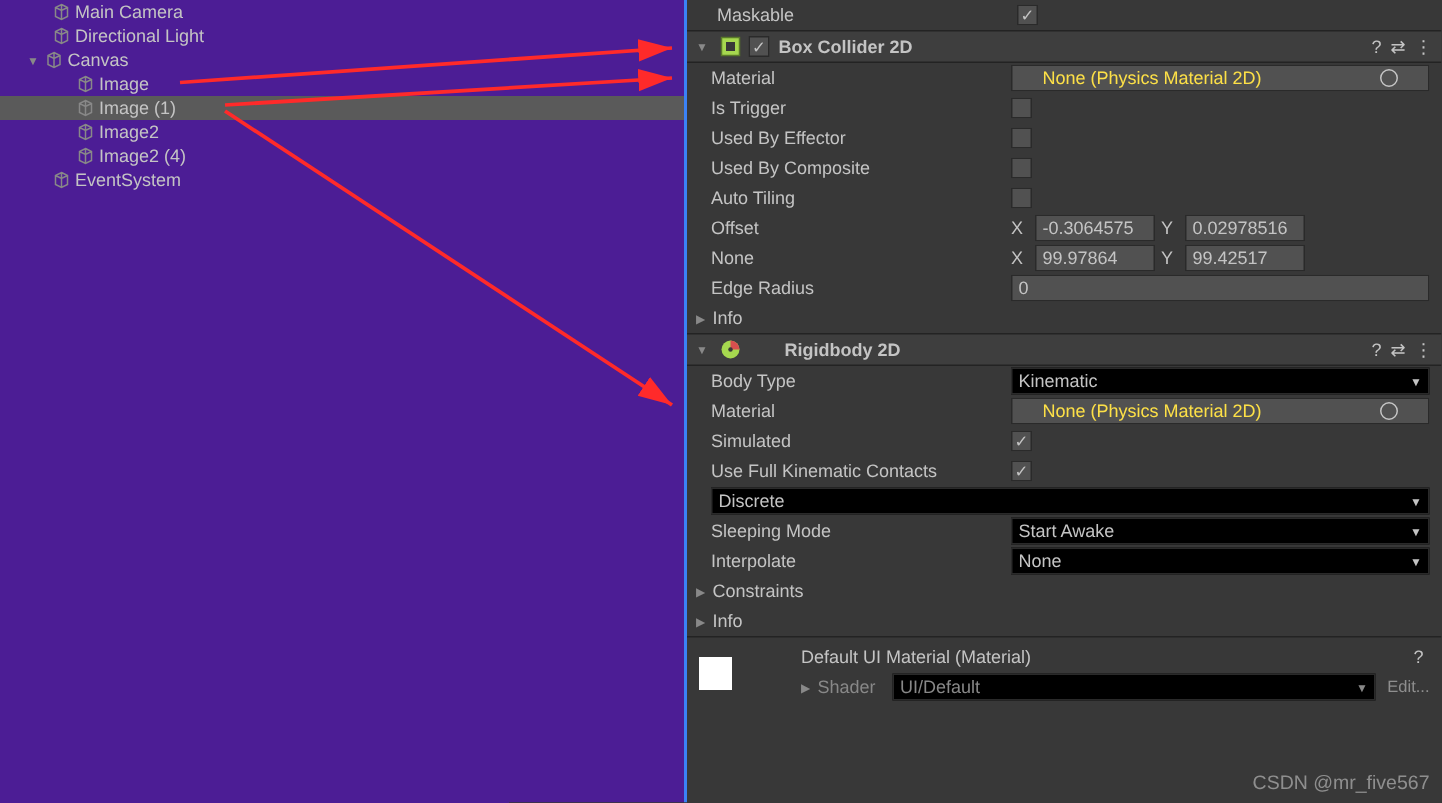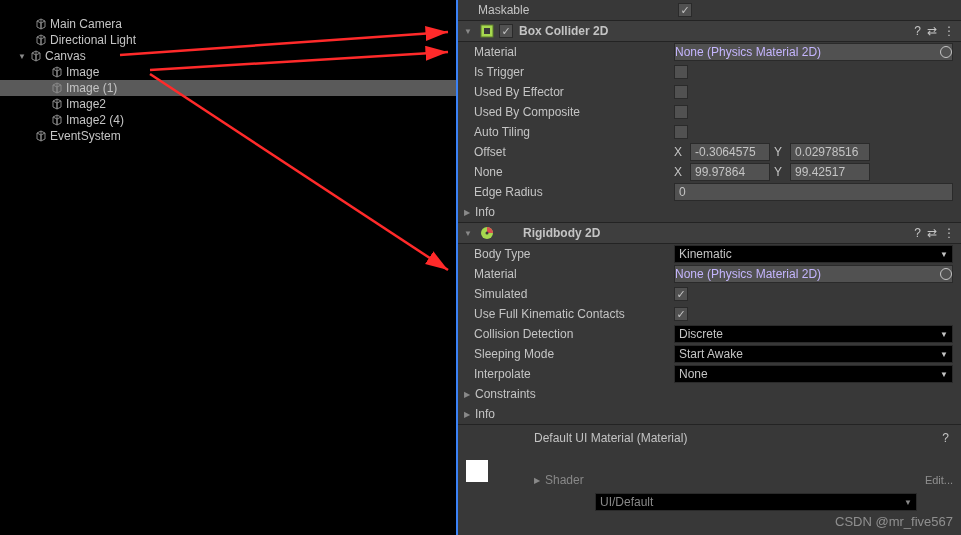--- a/index.html
+++ b/index.html
@@ -1,34 +1,34 @@
 <!DOCTYPE html>
 <html><head>
 <meta charset="utf-8">
 <style>
   * { box-sizing: border-box; margin: 0; padding: 0; font-family: Arial, sans-serif; }
   body { background: #383838; color: #c4c4c4; font-size: 12px; width: 961px; height: 535px; overflow: hidden; display: flex; position: relative; }
-  .hierarchy { width: 456px; background: #000000; padding-top: 16px; }
+  .hierarchy { width: 456px; background: #4c1d95; padding-top: 0; }
   .inspector { flex: 1; background: #383838; border-left: 2px solid #3b82f6; }
   .h-item { display: flex; align-items: center; height: 16px; padding-left: 4px; cursor: pointer; }
   .h-item.selected { background: #5a5a5a; }
   .cube-icon { width: 14px; height: 14px; margin-right: 2px; display: inline-flex; align-items: center; justify-content: center; }
   .cube-icon svg { width: 12px; height: 12px; }
   .component-header { background: #3e3e3e; border-bottom: 1px solid #232323; border-top: 1px solid #232323; height: 22px; display: flex; align-items: center; padding: 0 6px; }
   .comp-icon { width: 16px; height: 16px; margin: 0 4px; }
   .comp-title { font-weight: bold; flex: 1; }
   .header-icons { display: flex; gap: 6px; color: #c4c4c4; }
   .header-icons span { cursor: pointer; }
   .prop-row { display: flex; align-items: center; height: 20px; padding: 0 8px 0 16px; }
   .prop-label { width: 200px; }
   .prop-value { flex: 1; display: flex; align-items: center; gap: 4px; }
   .checkbox { width: 14px; height: 14px; background: #515151; border: 1px solid #2a2a2a; display: inline-flex; align-items: center; justify-content: center; color: #c4c4c4; font-size: 11px; }
   .text-input { background: #515151; border: 1px solid #2a2a2a; color: #c4c4c4; height: 18px; padding: 0 4px; font-size: 12px; width: 80px; }
   .dropdown { background: #000000; border: 1px solid #2a2a2a; color: #c4c4c4; height: 18px; padding: 0 4px; font-size: 12px; flex: 1; display: flex; align-items: center; justify-content: space-between; }
-  .obj-field { background: #515151; border: 1px solid #2a2a2a; color: #c4b5fd; height: 18px; padding: 0 0; font-size: 12px; flex: 1; display: flex; align-items: center; justify-content: space-between; }
+  .obj-field { background: #515151; border: 1px solid #2a2a2a; color: #fde047; height: 18px; padding: 0 20px; font-size: 12px; flex: 1; display: flex; align-items: center; justify-content: space-between; }
   .obj-circle { width: 12px; height: 12px; border: 1px solid #c4c4c4; border-radius: 50%; }
   .xy-label { width: 12px; }
   .btn-sm { background: #515151; border: 1px solid #2a2a2a; width: 28px; height: 20px; display: inline-flex; align-items: center; justify-content: center; color: #c4c4c4; }
   .foldout { display: flex; align-items: center; height: 20px; padding-left: 6px; }
   .material-box { display: flex; align-items: center; padding: 6px 8px; border-top: 1px solid #232323; }
   .mat-preview { width: 22px; height: 22px; background: #fff; margin-right: 10px; }
   .annotation { position: absolute; pointer-events: none; }
   .watermark { position: absolute; right: 8px; bottom: 6px; color: rgba(200,200,200,0.6); font-size: 13px; }
   .edit-text { position: absolute; right: 6px; top: -12px; color: rgba(200,200,200,0.6); font-size: 11px; }
   .indent-1 { padding-left: 18px; }
@@ -229,21 +229,20 @@
         <span class="checkbox">✓</span>
       </span>
     </div>
   <div class="prop-row">
       <span class="prop-label">Use Full Kinematic Contacts</span>
       <span class="prop-value">
         <span class="checkbox">✓</span>
       </span>
     </div>
   <div class="prop-row">
-      <span class="prop-label">Collision Detection</span>
       <span class="prop-value">
         <span class="dropdown">
           <span>Discrete</span>
           <span style="font-size:8px;">▼</span>
         </span>
       </span>
     </div>
   <div class="prop-row">
       <span class="prop-label">Sleeping Mode</span>
       <span class="prop-value">
@@ -274,21 +273,21 @@
   <div class="material-box" style="position:relative;gap:36px;">
     <div class="mat-preview"></div>
     <div style="flex:1;">
       <div style="display:flex;align-items:center;justify-content:space-between;">
         <span>Default UI Material (Material)</span>
         <span style="margin-right:4px;">?</span>
       </div>
       <div style="display:flex;align-items:center;margin-top:4px;color:#888;">
         <span class="tri">▶</span>
         <span style="width:50px;">Shader</span>
-        <span class="dropdown" style="flex:1;color:#888;margin-top:44px;">
+        <span class="dropdown" style="flex:1;color:#888;">
             <span>UI/Default</span>
             <span style="font-size:8px;">▼</span>
           </span>
         <span class="edit-text" style="position:static; margin-left:8px;">Edit...</span>
       </div>
     </div>
   </div>
 </div>
 
 <svg class="annotation" width="961" height="535" style="left:0;top:0;">

